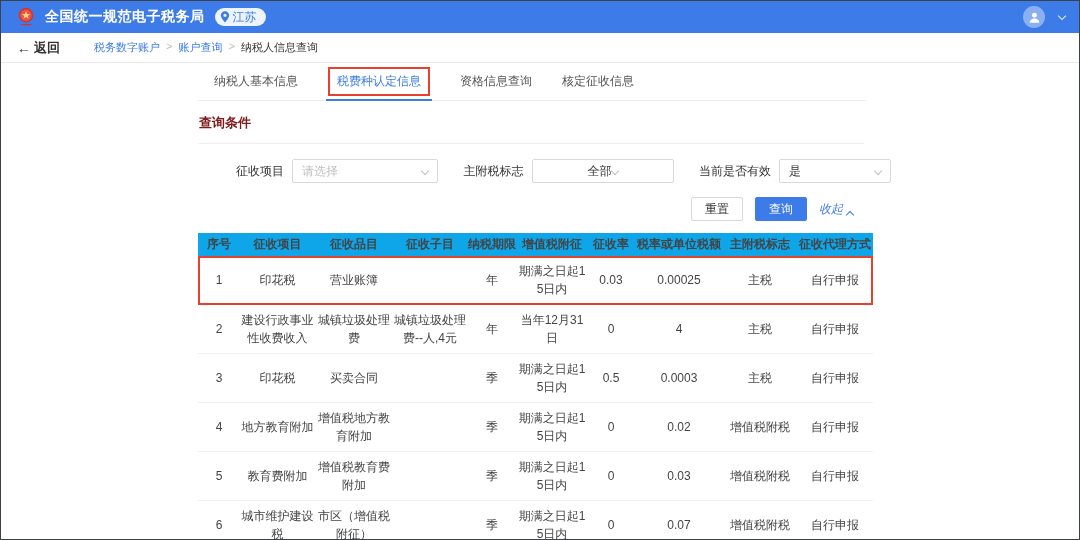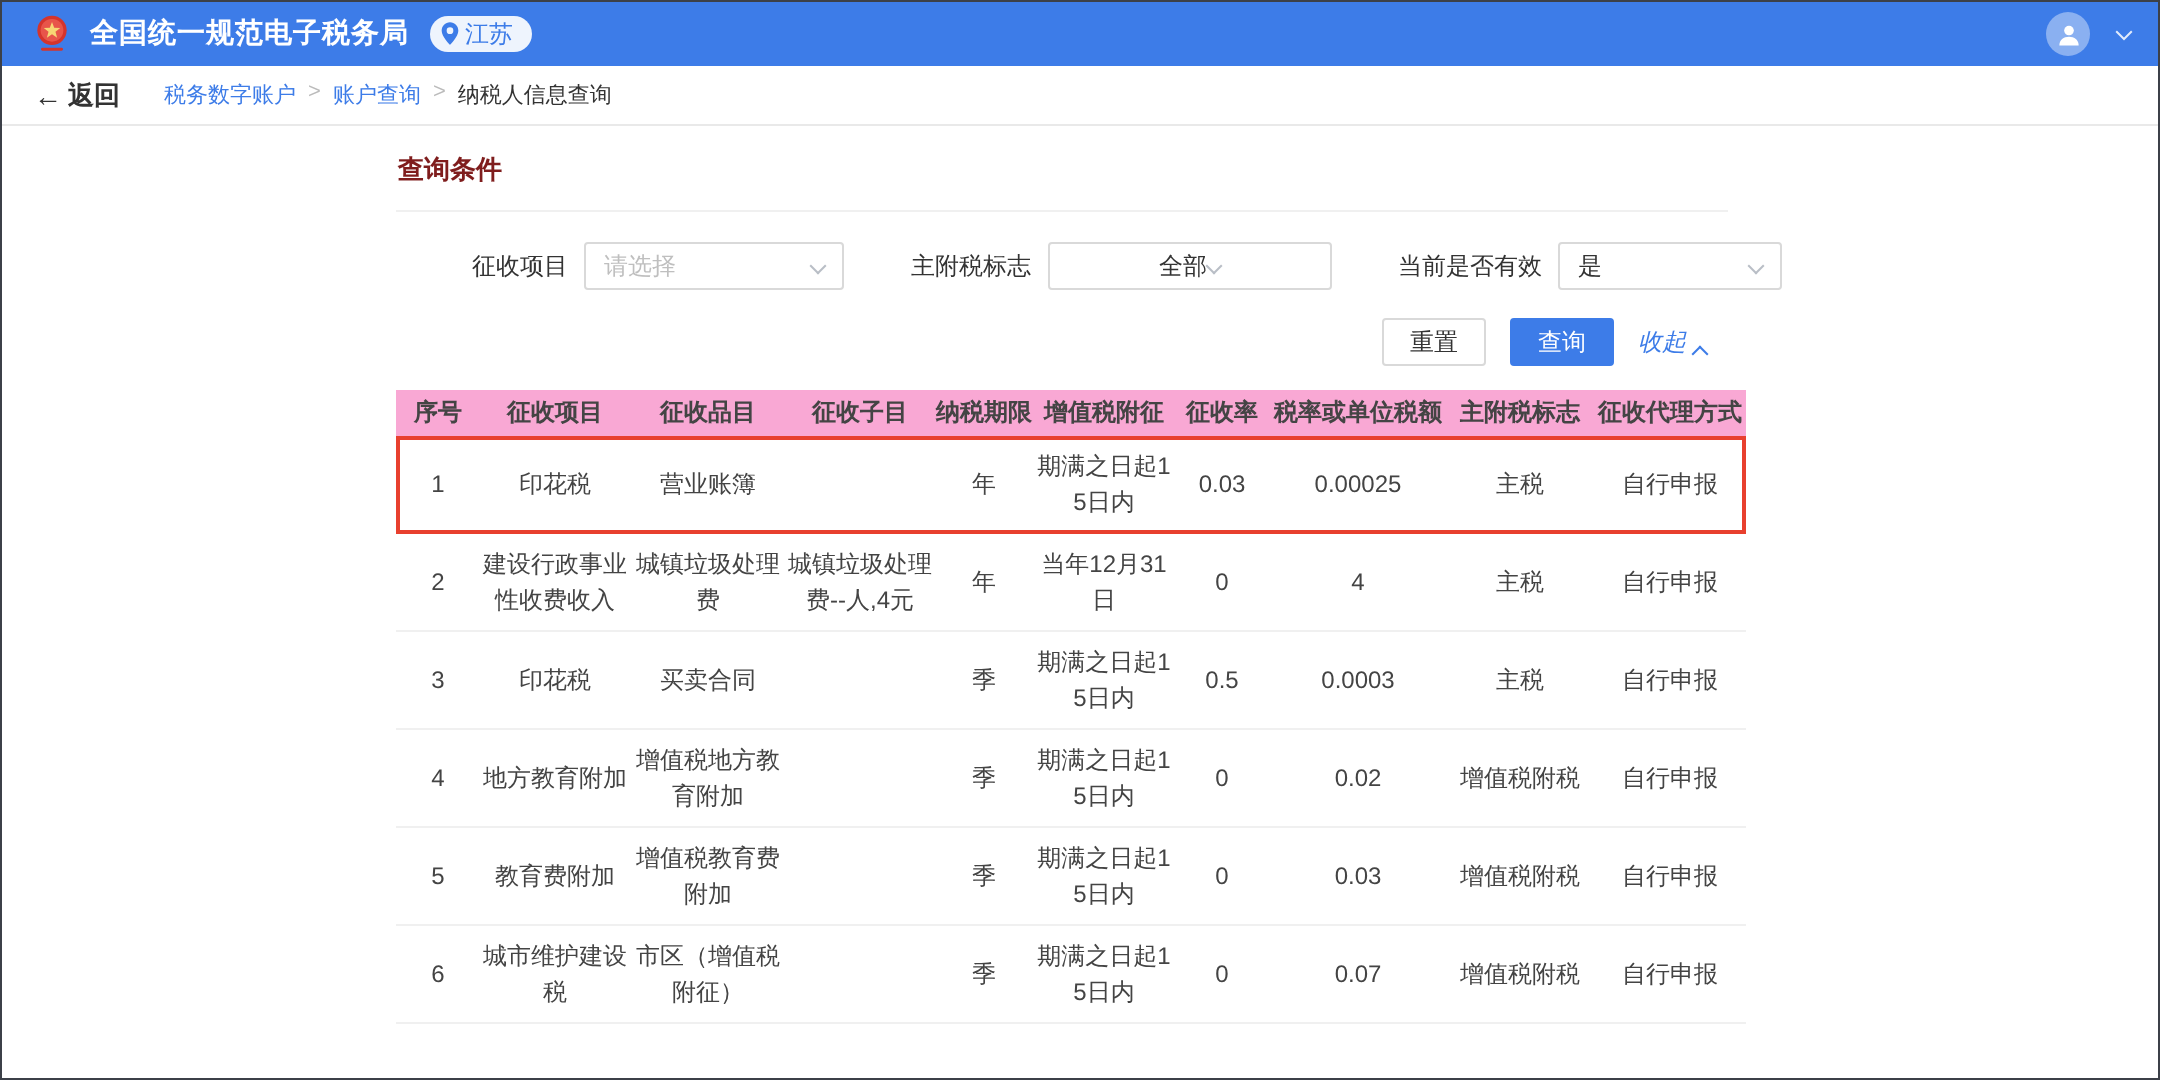--- a/index.html
+++ b/index.html
@@ -17,21 +17,21 @@
   .topbar-right { margin-left:auto; display:flex; align-items:center; gap:14px; }
   .avatar { width:22px; height:22px; border-radius:50%; background:rgba(255,255,255,.4); display:flex; align-items:center; justify-content:center; cursor:pointer; }
   .chev { display:inline-block; width:6px; height:6px; border-right:1.5px solid #b9bec6; border-bottom:1.5px solid #b9bec6; transform:rotate(45deg); }
   .chev.white { border-color:rgba(255,255,255,.85); margin-top:-3px; }
   .chev.up { transform:rotate(-135deg); border-color:var(--accent,#3D7CE8); margin-top:4px; }
 
   
   .crumb-bar { height:30px; background:#fff; border-bottom:1px solid #e9e9e9; display:flex; align-items:center; padding:0 16px; }
   .back-btn { display:flex; align-items:center; font-size:13px; font-weight:bold; color:#333; cursor:pointer; }
   .back-btn .arrow { margin-right:3px; font-size:14px; }
-  .breadcrumb { margin-left:22px; display:flex; align-items:flex-start; font-size:11px; }
+  .breadcrumb { margin-left:34px; display:flex; align-items:flex-start; font-size:11px; }
   .breadcrumb .bc-item { color:var(--accent,#3D7CE8); cursor:pointer; }
   .breadcrumb .bc-item.current { color:#333; cursor:default; }
   .breadcrumb .bc-sep { color:#bbb; margin:0 6px; }
 
   
   .content { padding-left:197px; width:880px; }
   .tabs { display:flex; height:38px; width:668px; border-bottom:1px solid #ececec; padding-left:16px; }
   .tab { position:relative; display:flex; align-items:center; margin-right:30px; color:#555; cursor:pointer; }
   .tab.active { color:var(--accent,#3D7CE8); }
   .tab.active::after { content:""; position:absolute; left:-2px; right:-2px; bottom:-1px; height:2px; background:var(--accent,#3D7CE8); }
@@ -40,31 +40,31 @@
   .section-title { font-size:13px; font-weight:bold; color:#7f1d1d; margin:13px 0 11px 1px; }
   .title-divider { width:666px; height:1px; background:#f0f0f0; }
 
   .filter-row { width:655px; display:flex; align-items:center; margin:15px 0 0 38px; }
   .filter-group { display:flex; align-items:center; }
   .filter-group + .filter-group { margin-left:auto; }
   .f-label { color:#333; margin-right:8px; white-space:nowrap; }
   .select-box { height:24px; border:1px solid #d9d9d9; border-radius:2px; background:#fff; display:flex; align-items:center; justify-content:space-between; padding:0 9px; cursor:pointer; }
   .select-box .val { color:#333; }
   .select-box .val.placeholder { color:#bfbfbf; }
-  .sb-1 { width:130px; } .sb-2 { width:142px;justify-content:center; } .sb-3 { width:112px; }
+  .sb-1 { width:146px; } .sb-2 { width:142px;justify-content:center; } .sb-3 { width:112px; }
 
   .btn-row { width:655px; display:flex; justify-content:flex-end; align-items:center; gap:12px; margin:14px 0 0 0; }
   .btn { height:24px; padding:0 13px; border-radius:2px; font-size:12px; display:flex; align-items:center; cursor:pointer; }
   .btn.ghost { border:1px solid #d9d9d9; background:#fff; color:#333; }
   .btn.primary { background:var(--accent,#3D7CE8); border:1px solid var(--accent,#3D7CE8); color:#fff; }
   .collapse-link { color:var(--accent,#3D7CE8); display:flex; align-items:flex-end; gap:4px; cursor:pointer;font-style:italic; }
 
   
   table { border-collapse:collapse; table-layout:fixed; width:670px; margin-top:12px; }
-  thead th { background:#f9a8d4; color:#444; font-weight:bold; font-size:12px; height:23px; white-space:nowrap; overflow:hidden; text-align:center; }
+  thead th { background:#0ea5e9; color:#444; font-weight:bold; font-size:12px; height:23px; white-space:nowrap; overflow:hidden; text-align:center; }
   tbody td { border-bottom:1px solid #f0f0f0; text-align:center; color:#444; padding:6px 1px; line-height:1.5; word-break:break-all; }
   tbody tr.annotated { outline:2px solid var(--annotation,#E8402E); outline-offset:-2px; }
 </style>
 </head>
 <body>
 
 <div id="page">
 
   <div class="topbar">
     <svg class="logo" viewBox="0 0 24 24">
@@ -100,20 +100,34 @@
         <span class="bc-item">税务数字账户</span>
         <span class="bc-sep">&gt;</span>
         <span class="bc-item">账户查询</span>
         <span class="bc-sep">&gt;</span>
         <span class="bc-item current">纳税人信息查询</span>
       </span>
   </div>
 
   <div class="content">
 
+    <div class="tabs">
+        <div class="tab">
+          <span class="lbl">纳税人基本信息</span>
+        </div>
+        <div class="tab active">
+          <span class="lbl">税费种认定信息</span>
+        </div>
+        <div class="tab">
+          <span class="lbl">资格信息查询</span>
+        </div>
+        <div class="tab">
+          <span class="lbl">核定征收信息</span>
+        </div>
+      </div>
 
     <div class="section-title">查询条件</div>
     <div class="title-divider"></div>
 
     <div class="filter-row">
         <div class="filter-group">
           <span class="f-label">征收项目</span>
           <div class="select-box sb-1">
             <span class="val placeholder">请选择</span>
             <span class="chev"></span>

